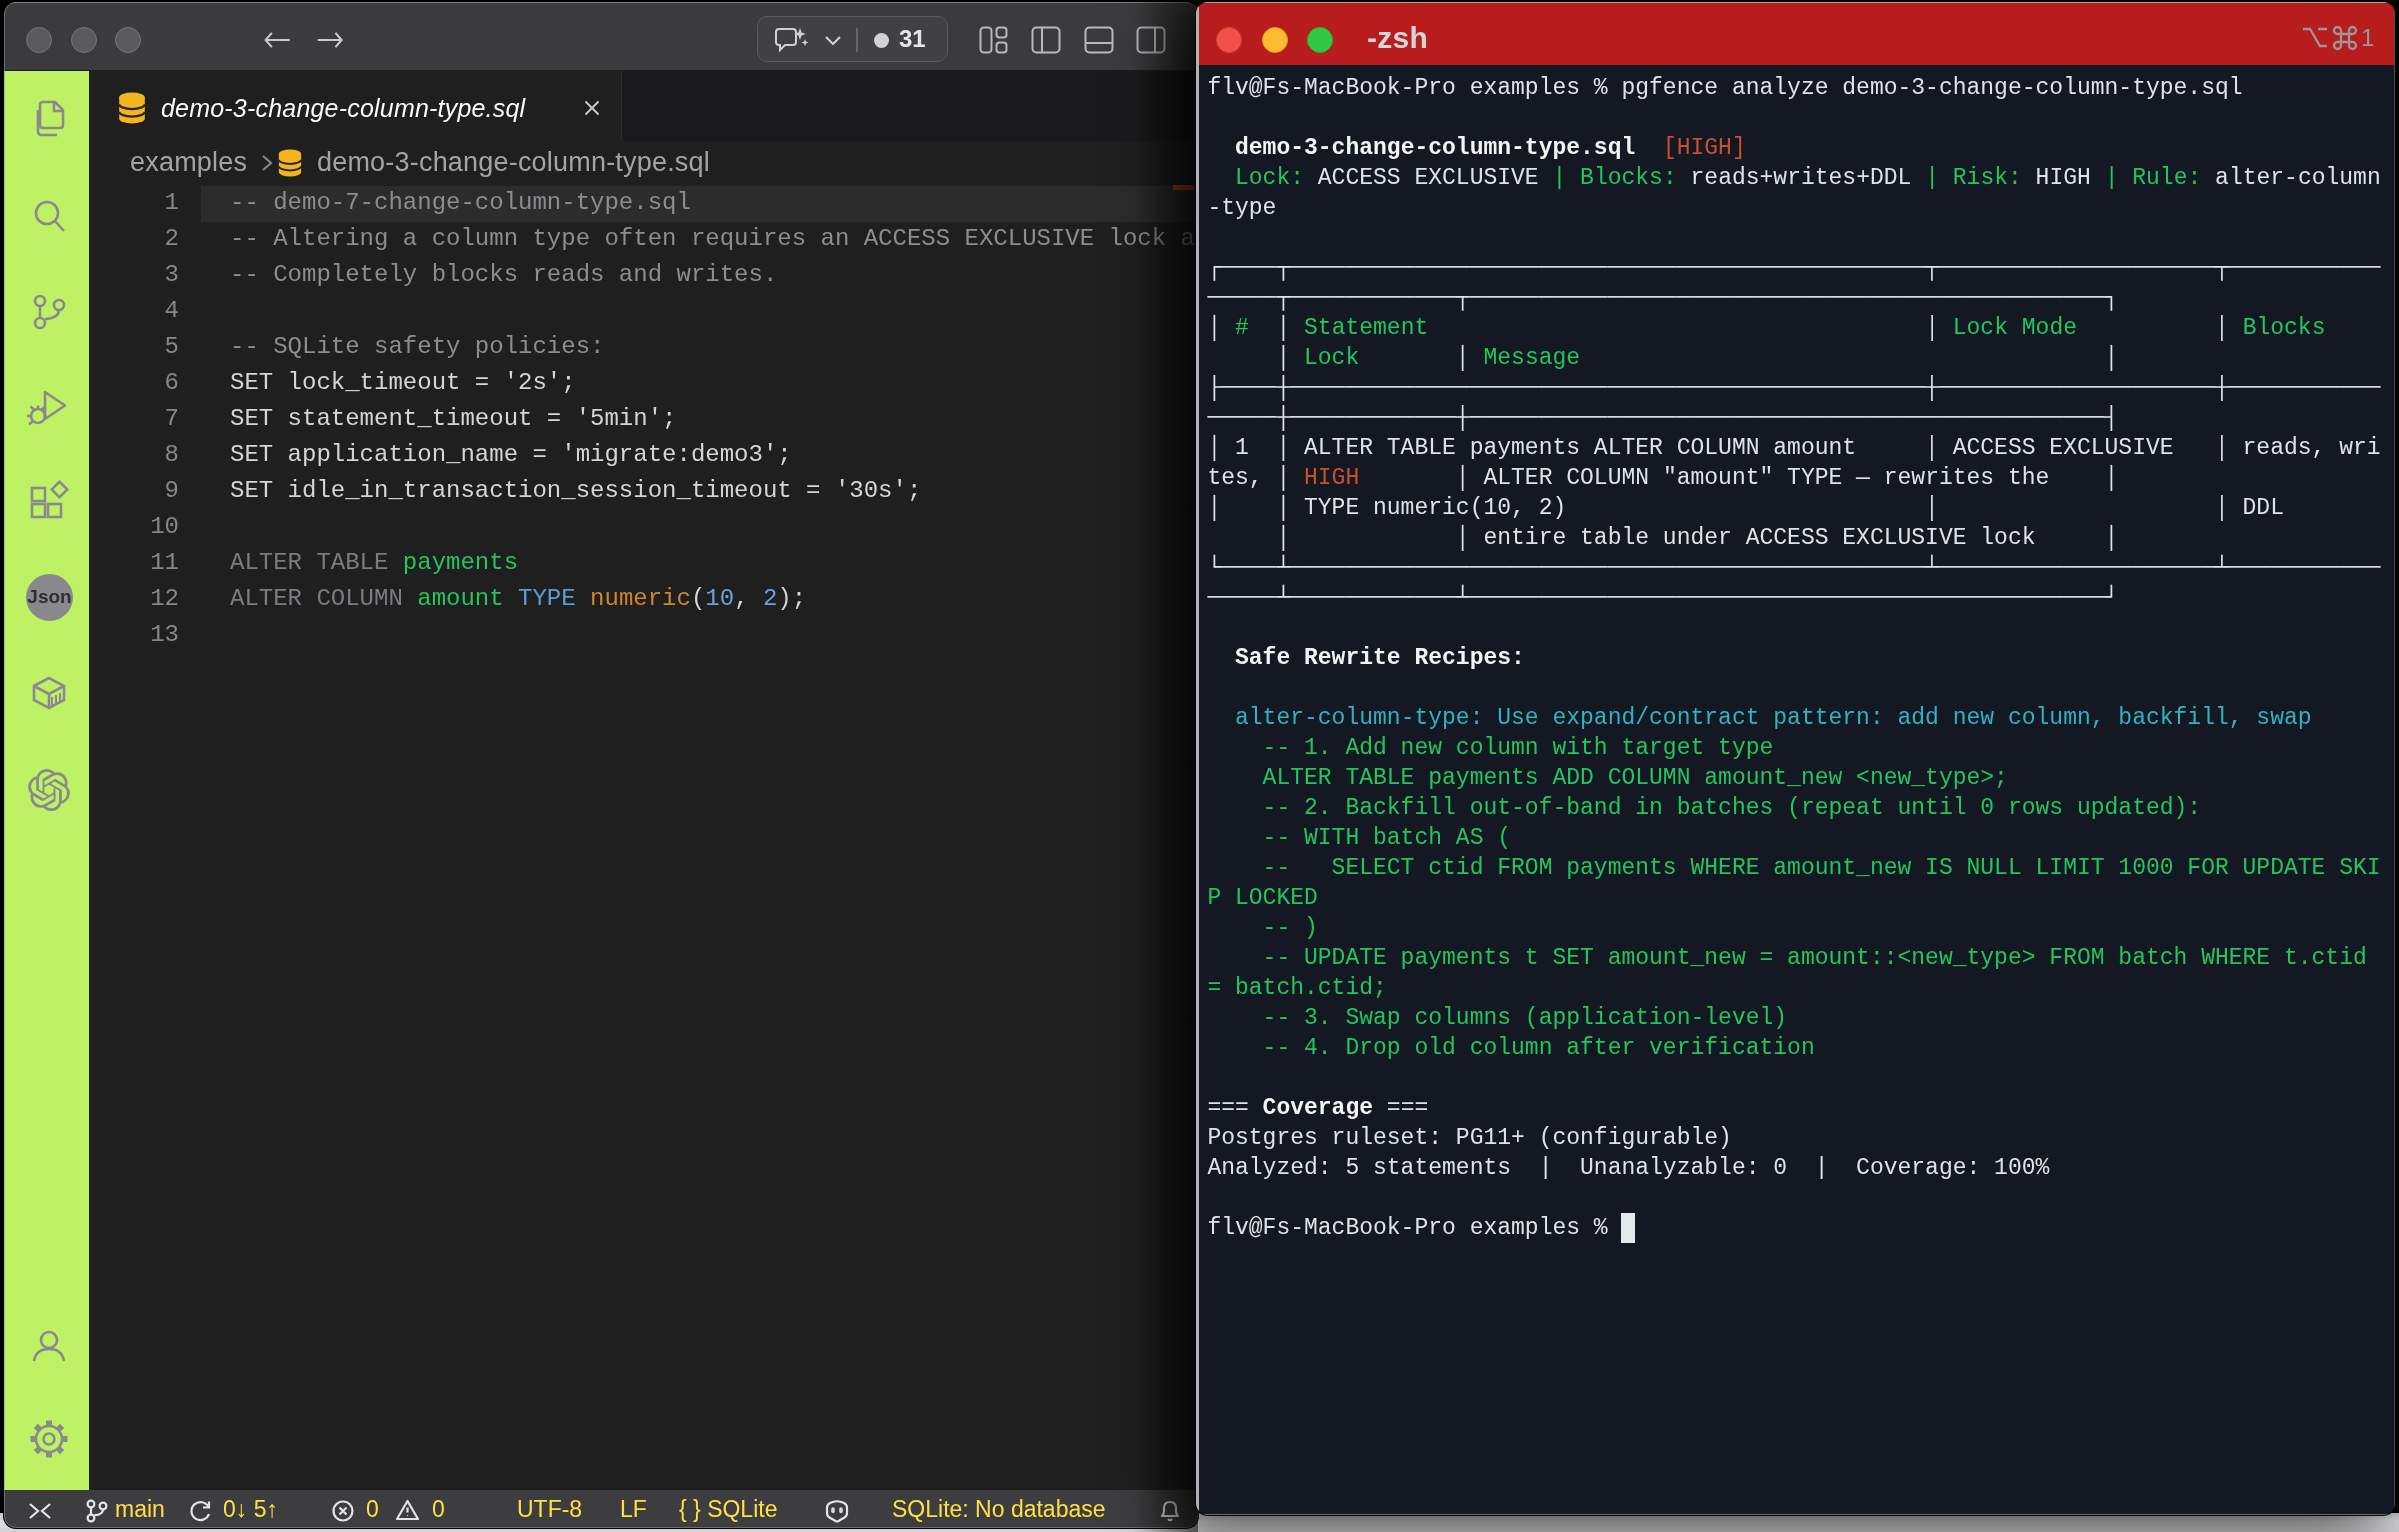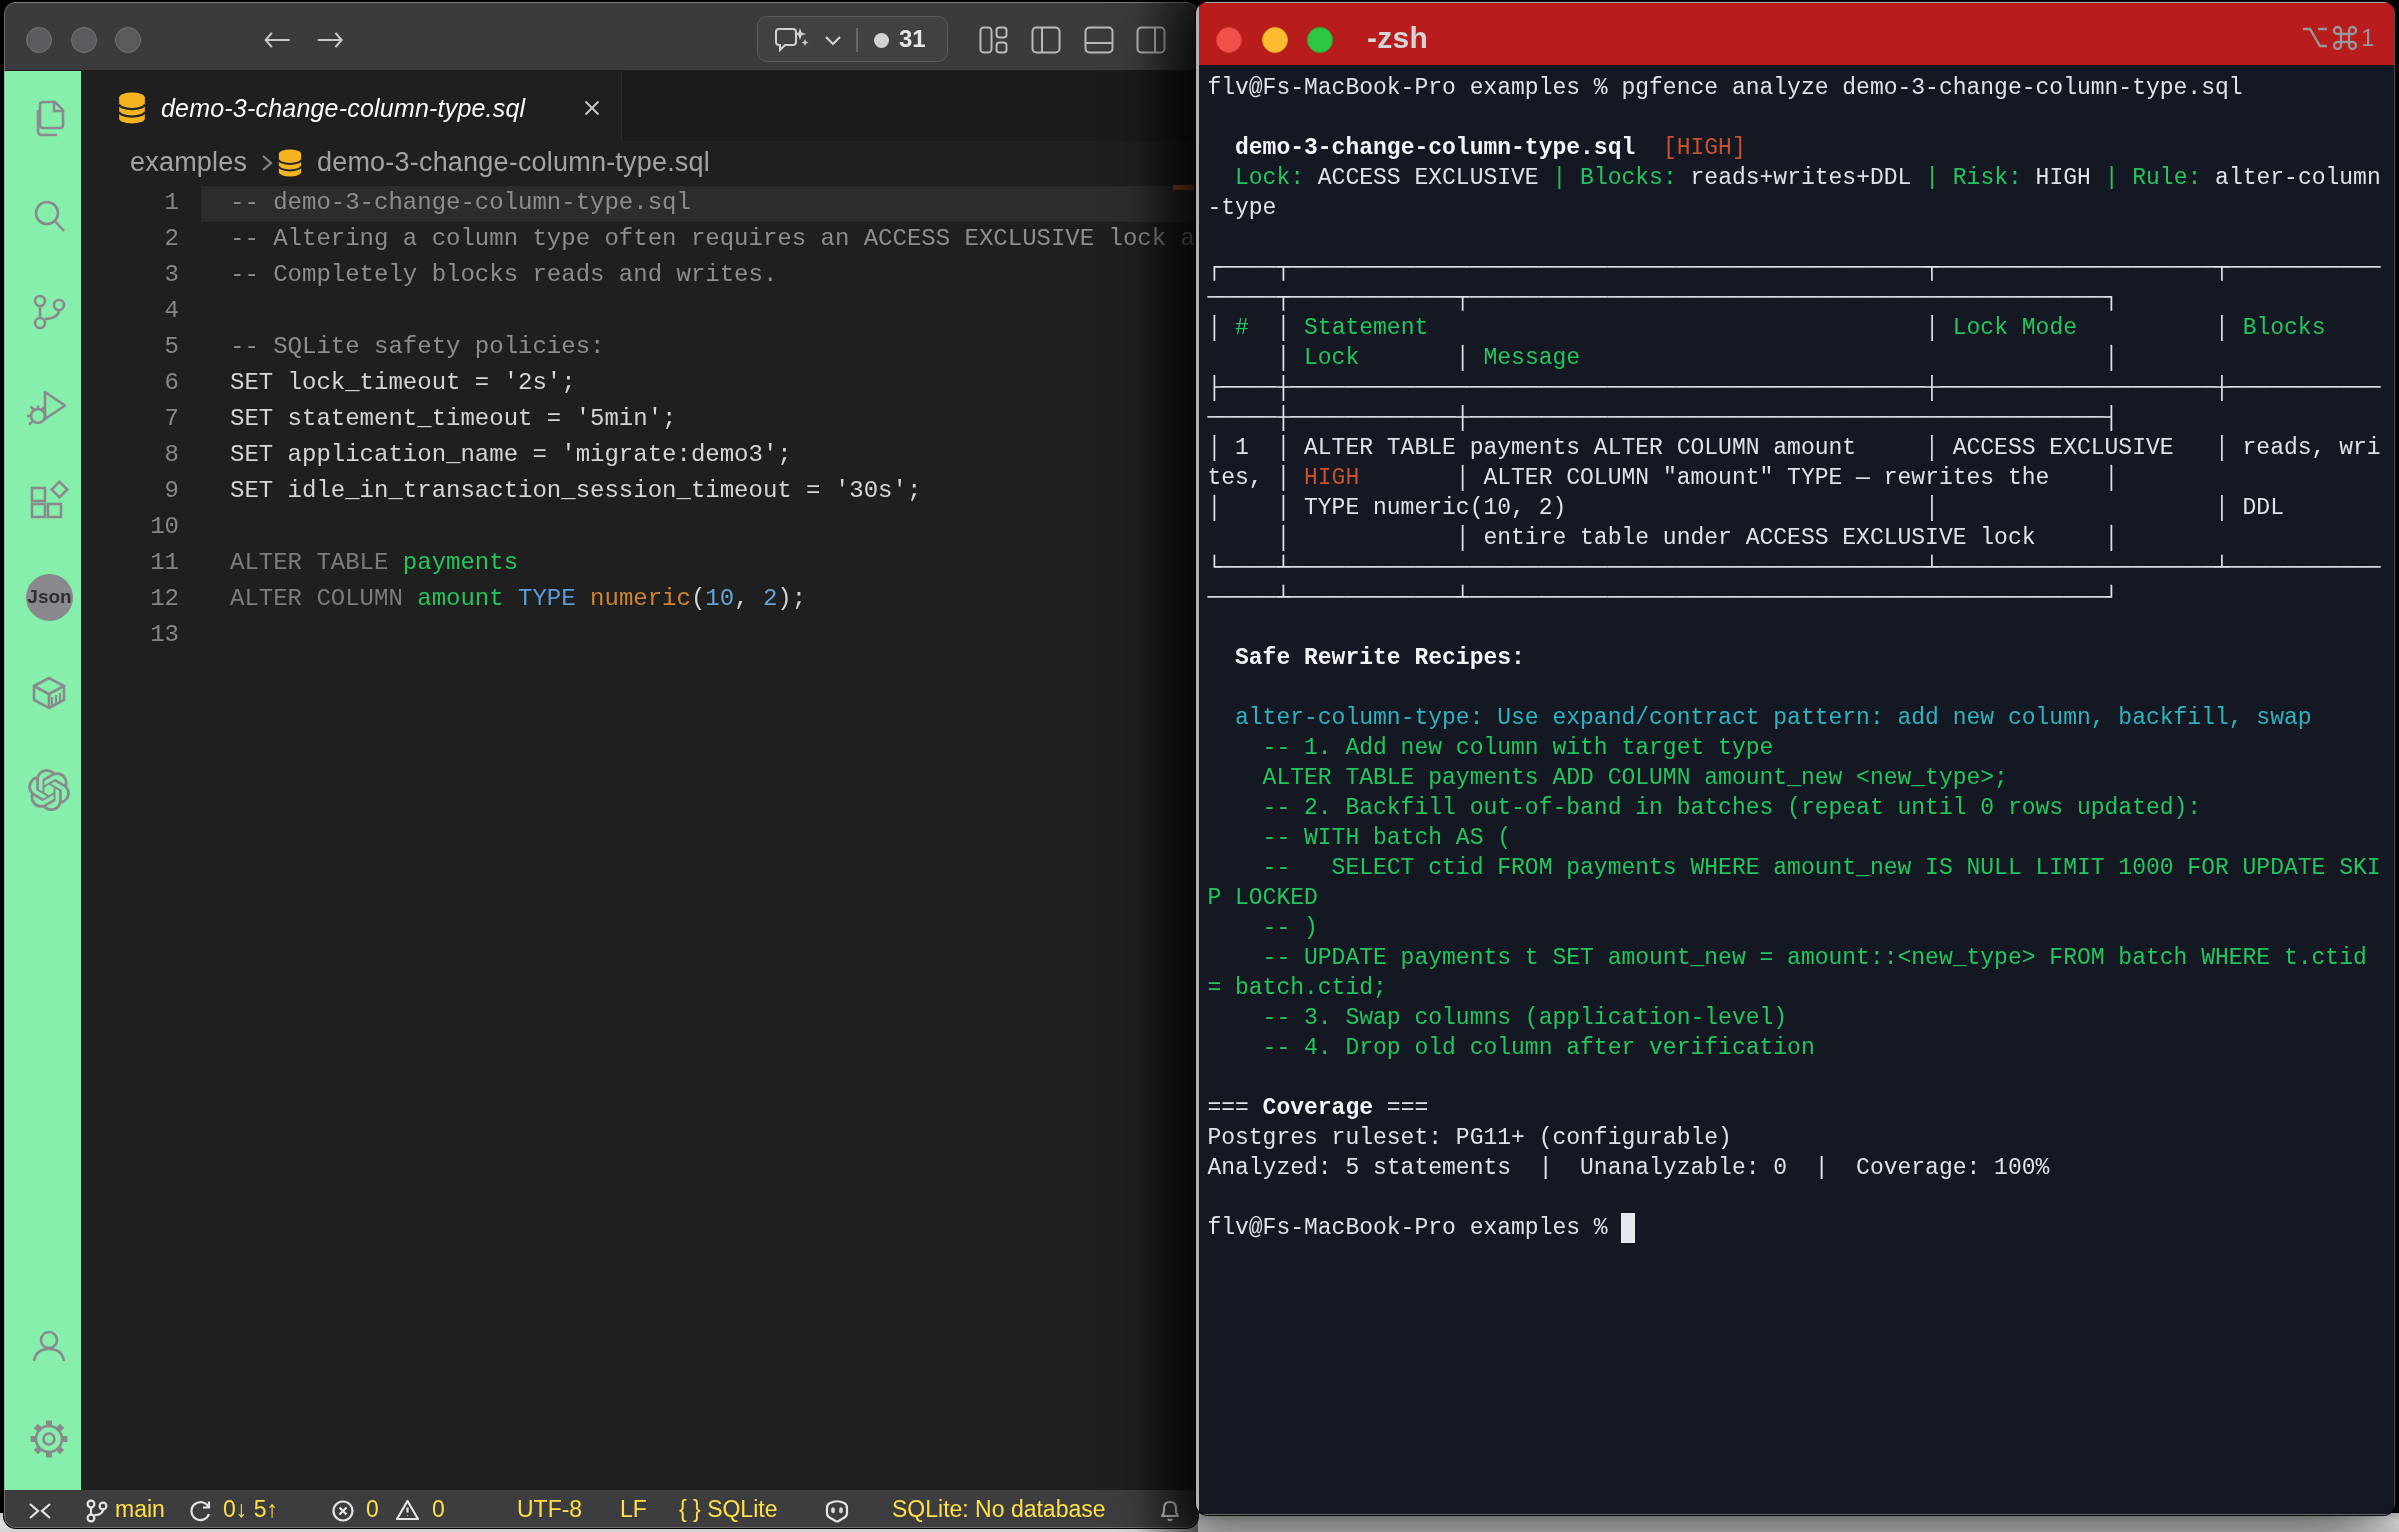--- a/index.html
+++ b/index.html
@@ -10,21 +10,21 @@
 
 #vsw { z-index:2; position:absolute; left:4px; top:2px; width:1194px; height:1526px; border-radius:12px; background:#1f1f1f; overflow:hidden; box-shadow:0 0 0 1px #000; }
 #vsw .titlebar { position:absolute; left:0; top:0; width:100%; height:68px; background:#3b3b3d; border-top:1px solid #636365; }
 .tl { position:absolute; top:24px; width:26px; height:26px; border-radius:50%; background:#5a5a5f; border:1.5px solid #757579; }
 #vsw .searchbox { position:absolute; left:364px; top:13px; width:386px; height:46px; border-radius:10px; background:#414144; border:1px solid #5c5c5e; }
 #vsw .pill { position:absolute; left:753px; top:13px; width:191px; height:46px; border-radius:10px; background:#414144; border:1px solid #5c5c5e; }
 #vsw .pillsep { position:absolute; top:11px; width:1.5px; height:24px; background:#68686a; }
 .tbtxt { position:absolute; color:#bcbcbe; font-size:24px; }
 
 
-#abar { position:absolute; left:0; top:69px; width:77px; height:1420px; background:#86efac; }
+#abar { position:absolute; left:0; top:69px; width:85px; height:1420px; background:#bef264; }
 
 
 #tabstrip { position:absolute; left:91px; top:69px; right:0; height:73px; background:#1a1a1c; }
 #tab1 { position:absolute; left:0; top:0; width:527px; height:73px; background:#1f1f1f; border-right:1px solid #2a2a2c; }
 #tabname { position:absolute; left:66px; top:23px; font-style:italic; font-size:25px; color:#fbfbfc; letter-spacing:0.2px; }
 
 #crumbs { position:absolute; left:91px; top:139px; right:0; height:44px; background:#1f1f1f; color:#a3a3a6; font-size:27px; letter-spacing:0.2px; }
 
 
 #curline { position:absolute; left:197px; top:184px; right:0; height:36px; background:#2c2c2d; }
@@ -201,21 +201,21 @@
 4
 5
 6
 7
 8
 9
 10
 11
 12
 13</div>
-  <pre id="codepre"><span class="cm">-- demo-3-change-column-type.sql</span>
+  <pre id="codepre"><span class="cm">-- demo-7-change-column-type.sql</span>
 <span class="cm">-- Altering a column type often requires an ACCESS EXCLUSIVE lock and a full table rewrite.</span>
 <span class="cm">-- Completely blocks reads and writes.</span>
 
 <span class="cm">-- SQLite safety policies:</span>
 <span class="w">SET lock_timeout = '2s';</span>
 <span class="w">SET statement_timeout = '5min';</span>
 <span class="w">SET application_name = 'migrate:demo3';</span>
 <span class="w">SET idle_in_transaction_session_timeout = '30s';</span>
 
 <span class="kw">ALTER TABLE </span><span class="id">payments</span>

